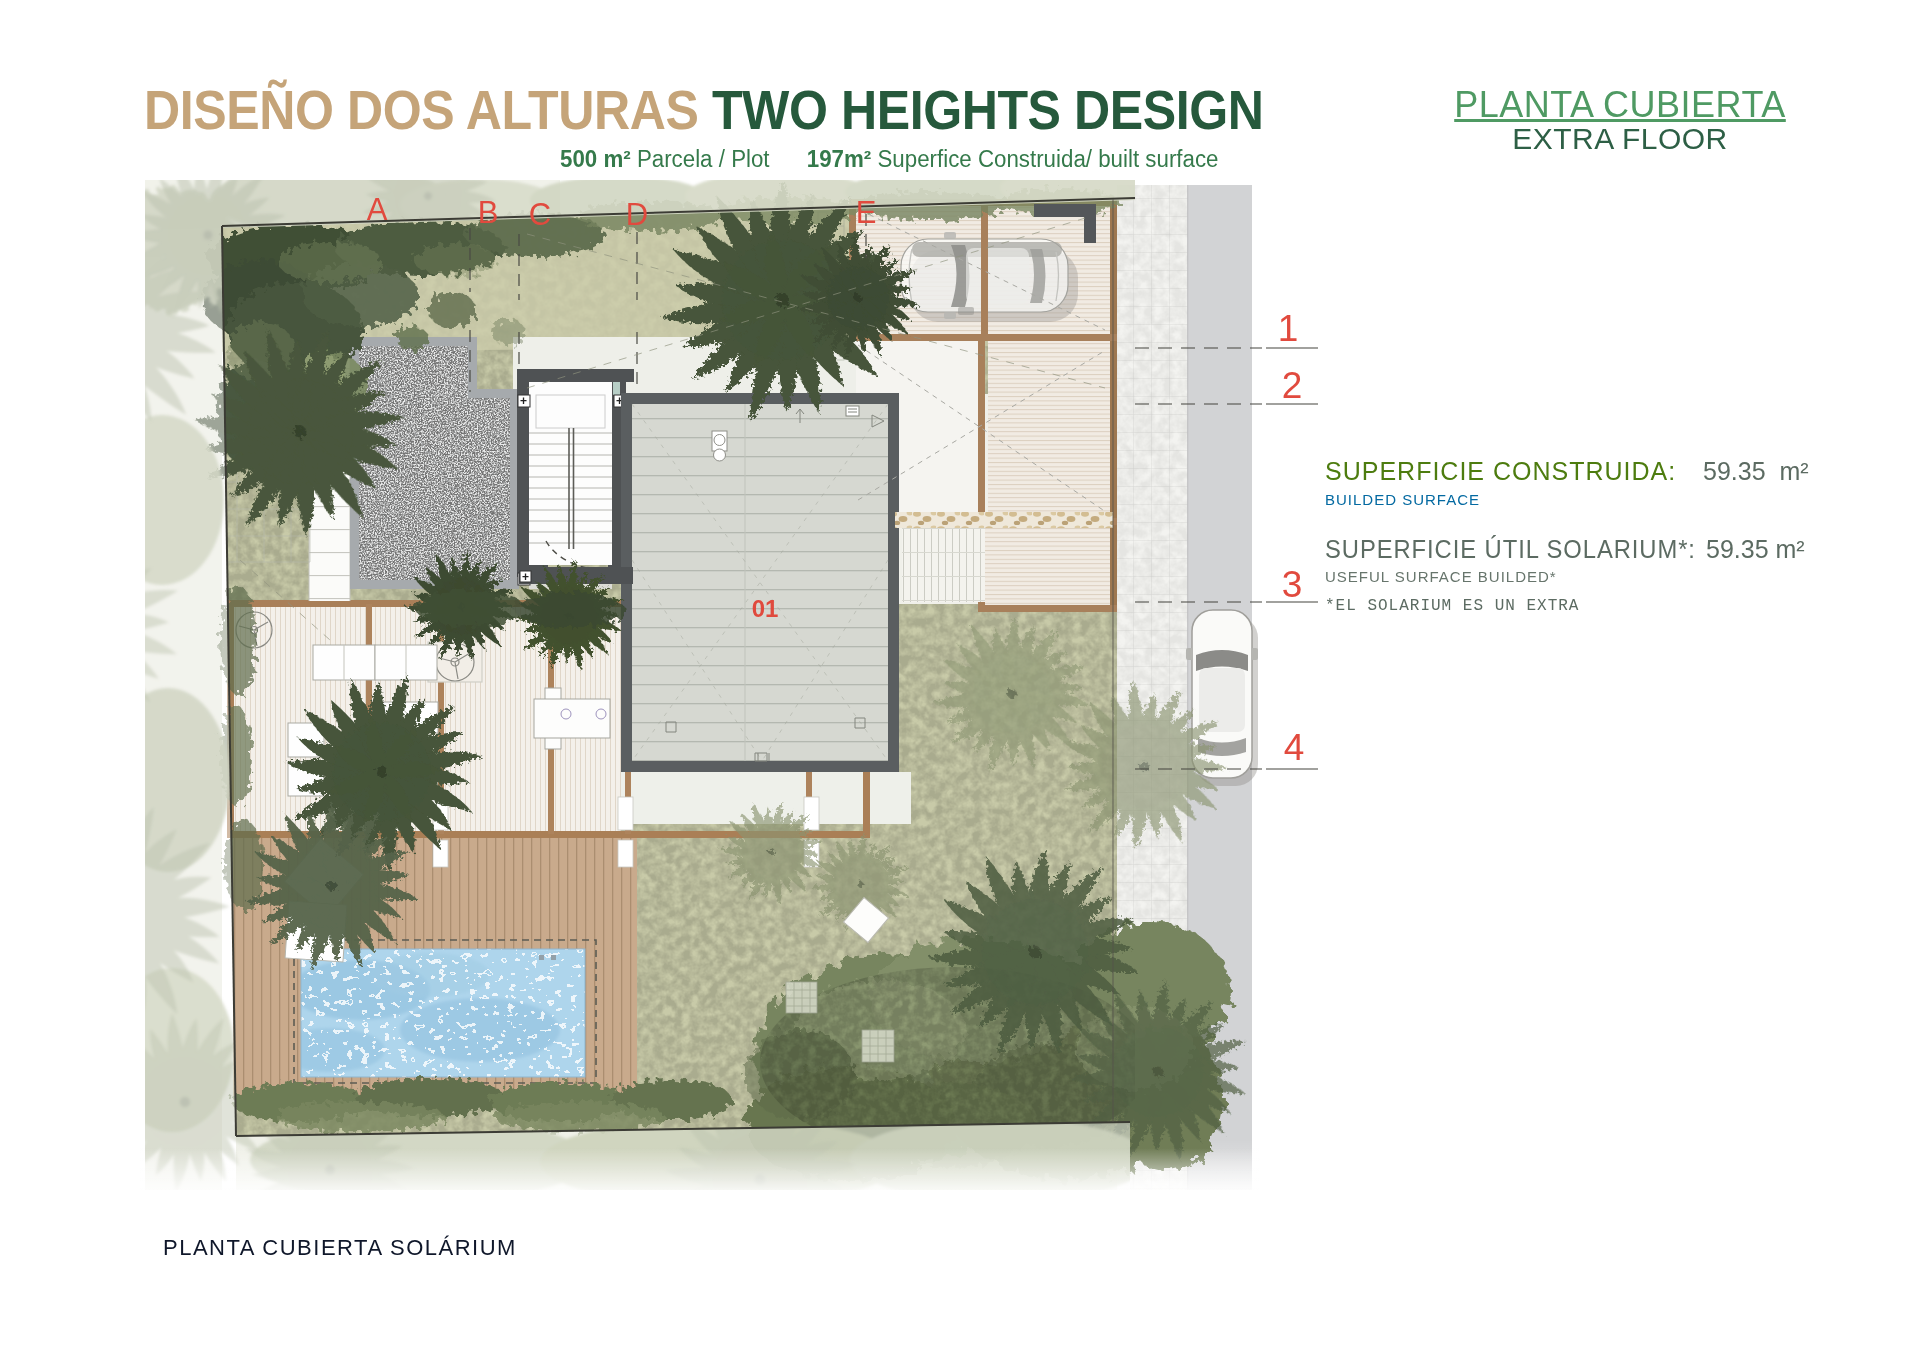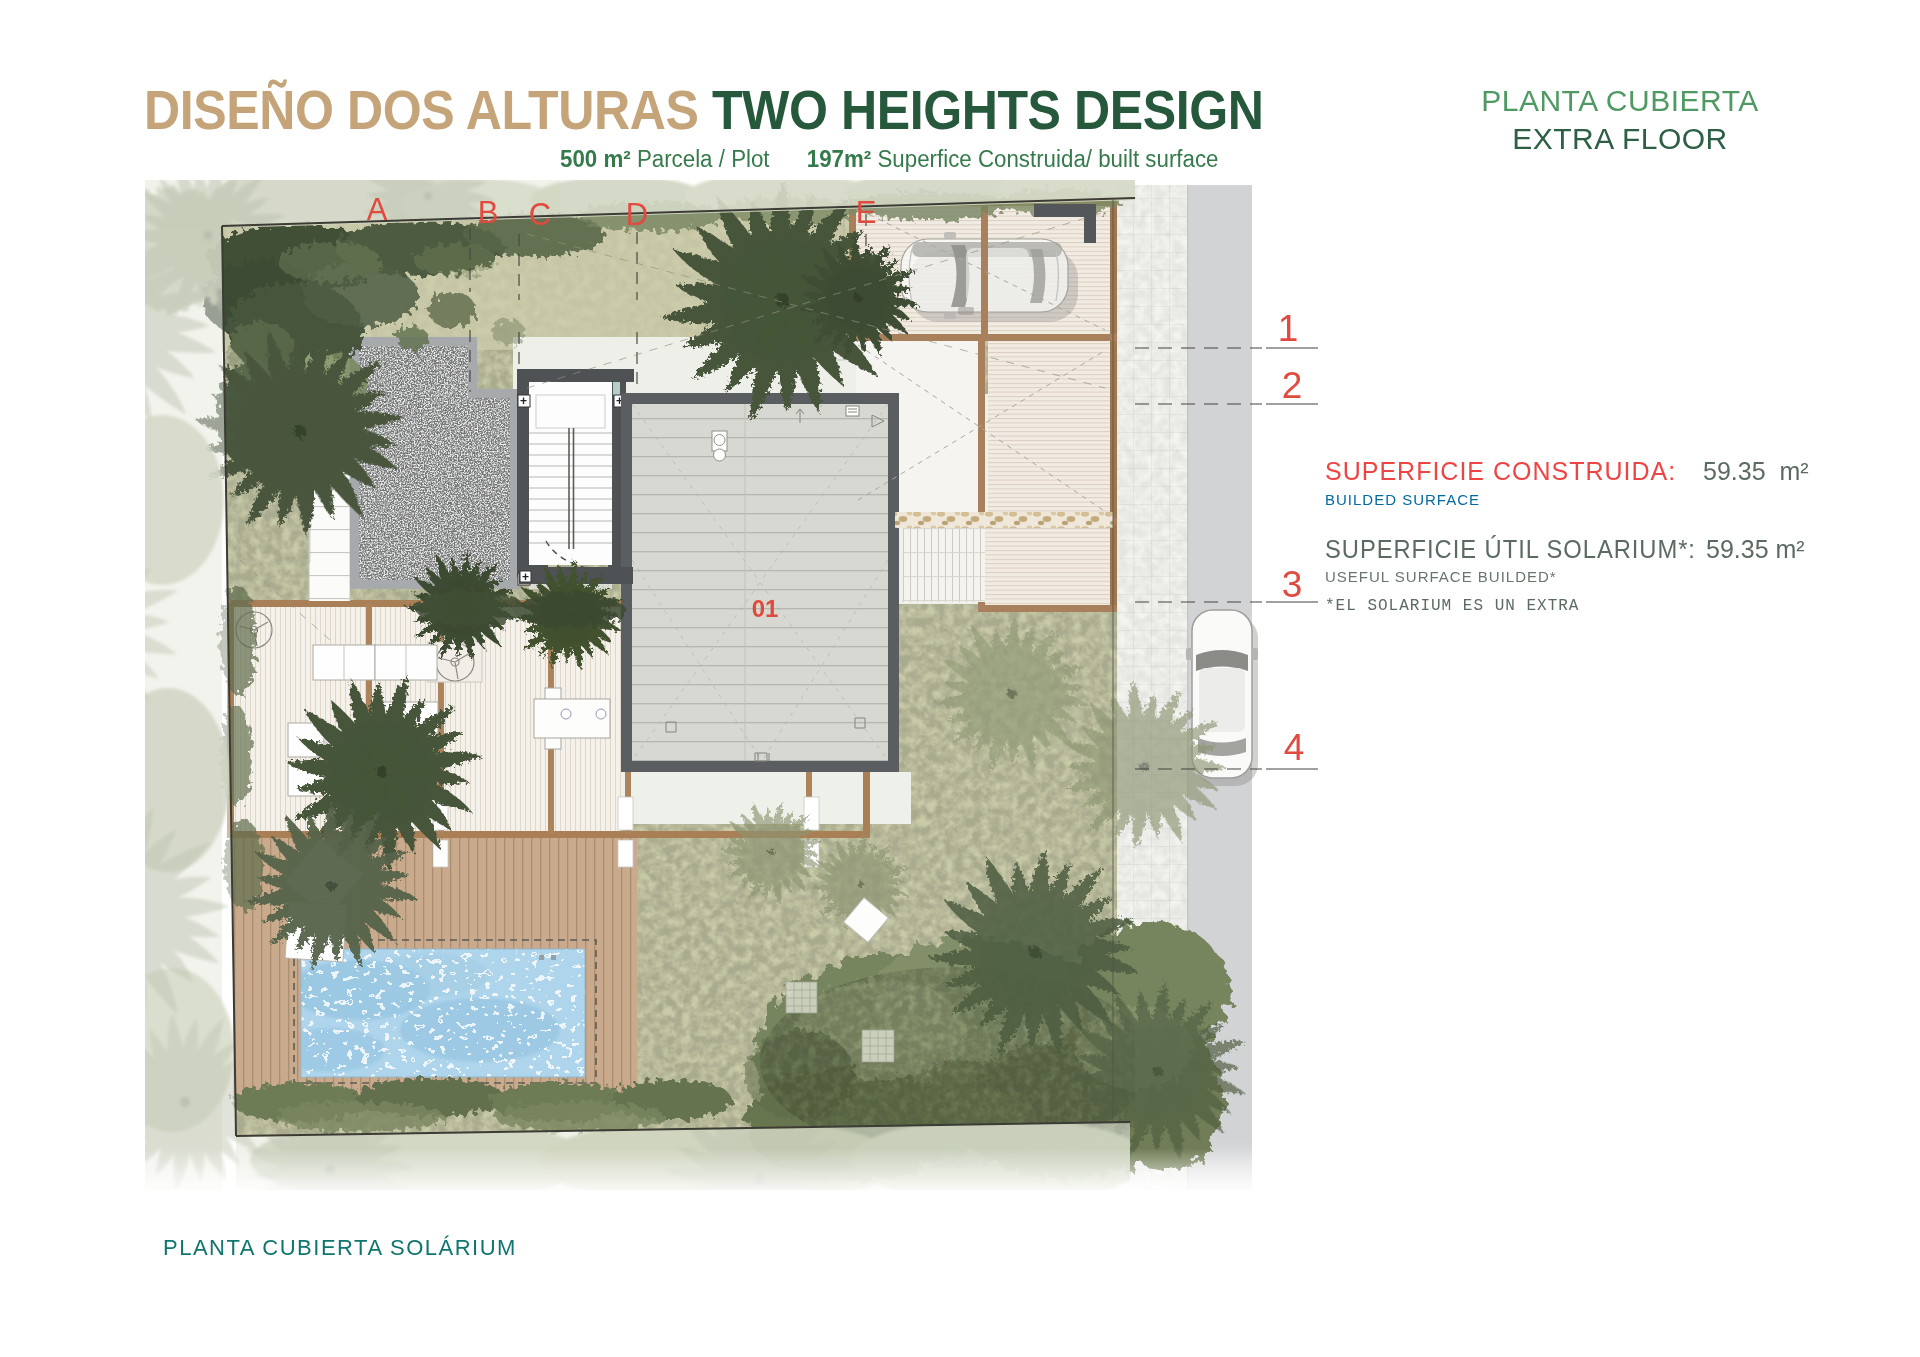--- a/index.html
+++ b/index.html
@@ -632,26 +632,26 @@
 <div id="texts">
 
   <div class="t" style="left:144px;top:77px;font-size:56px;font-weight:bold;letter-spacing:-0.5px;transform:scaleX(0.895);transform-origin:0 0;">
     <span style="color:#c5a479;">DISEÑO DOS ALTURAS</span> <span style="color:#26593c;">TWO HEIGHTS DESIGN</span>
   </div>
 
   <div class="t" style="left:560px;top:146px;font-size:23px;color:#357a4b;font-weight:bold;transform:scaleX(0.97);transform-origin:0 0;">
     500&nbsp;m² <span style="font-weight:normal;">Parcela / Plot</span>&nbsp;&nbsp;&nbsp;&nbsp;&nbsp;&nbsp;197m² <span style="font-weight:normal;">Superfice Construida/ built surface</span>
   </div>
 
-  <div class="t" style="left:1620px;top:84px;font-size:30px;color:#4f9a63;transform:translateX(-50%);letter-spacing:0.5px;">PLANTA CUBIERTA</div>
+  <div class="t" style="left:1620px;top:84px;font-size:36px;color:#4f9a63;transform:translateX(-50%);letter-spacing:0.5px;text-decoration:underline;">PLANTA CUBIERTA</div>
   <div class="t" style="left:1620px;top:122px;font-size:30px;color:#2d5f45;transform:translateX(-50%);letter-spacing:0.5px;">EXTRA FLOOR</div>
 
-  <div class="t" style="left:1325px;top:457px;font-size:25px;color:#ef4444;letter-spacing:1px;">SUPERFICIE CONSTRUIDA:</div>
+  <div class="t" style="left:1325px;top:457px;font-size:25px;color:#4d7c0f;letter-spacing:1px;">SUPERFICIE CONSTRUIDA:</div>
   <div class="t" style="left:1703px;top:457px;font-size:25px;color:#5c6b62;">59.35&nbsp;&nbsp;m²</div>
   <div class="t" style="left:1325px;top:491px;font-size:15px;color:#0369a1;letter-spacing:1px;">BUILDED SURFACE</div>
   <div class="t" style="left:1325px;top:535px;font-size:25px;color:#5c6b62;letter-spacing:1px;transform:scaleX(0.95);transform-origin:0 0;">SUPERFICIE ÚTIL SOLARIUM*:</div>
   <div class="t" style="left:1706px;top:535px;font-size:25px;color:#5c6b62;">59.35&nbsp;m²</div>
   <div class="t" style="left:1325px;top:568px;font-size:15px;color:#67756c;letter-spacing:1px;">USEFUL SURFACE BUILDED*</div>
   <div class="t" style="left:1325px;top:597px;font-size:16px;color:#5c6b62;letter-spacing:1px;font-family:Liberation Mono, monospace;">*EL SOLARIUM ES UN EXTRA</div>
 
-  <div class="t" style="left:163px;top:1235px;font-size:22px;color:#0f766e;letter-spacing:1.5px;">PLANTA CUBIERTA SOLÁRIUM</div>
+  <div class="t" style="left:163px;top:1235px;font-size:22px;color:#0f172a;letter-spacing:1.5px;">PLANTA CUBIERTA SOLÁRIUM</div>
 </div>
 </div>
 
 </body></html>

